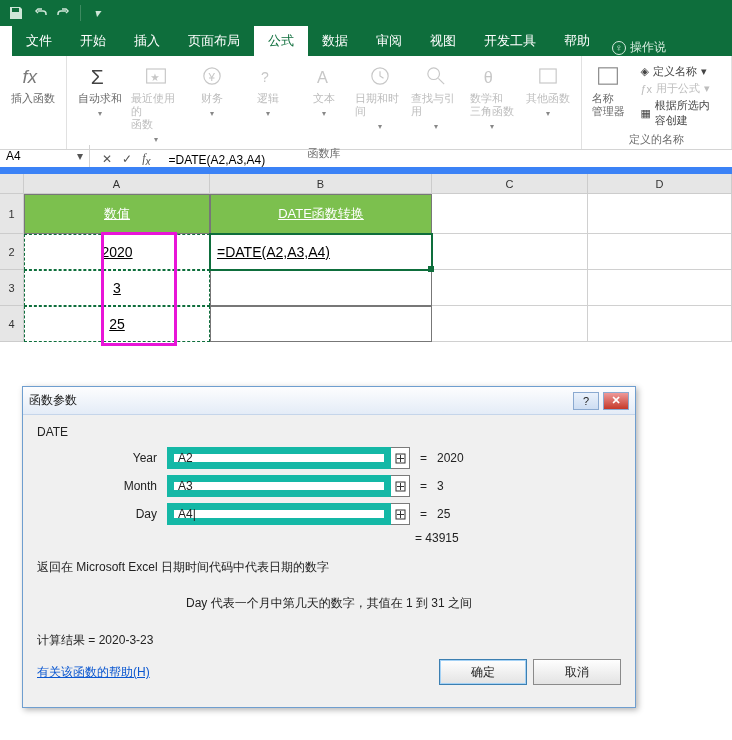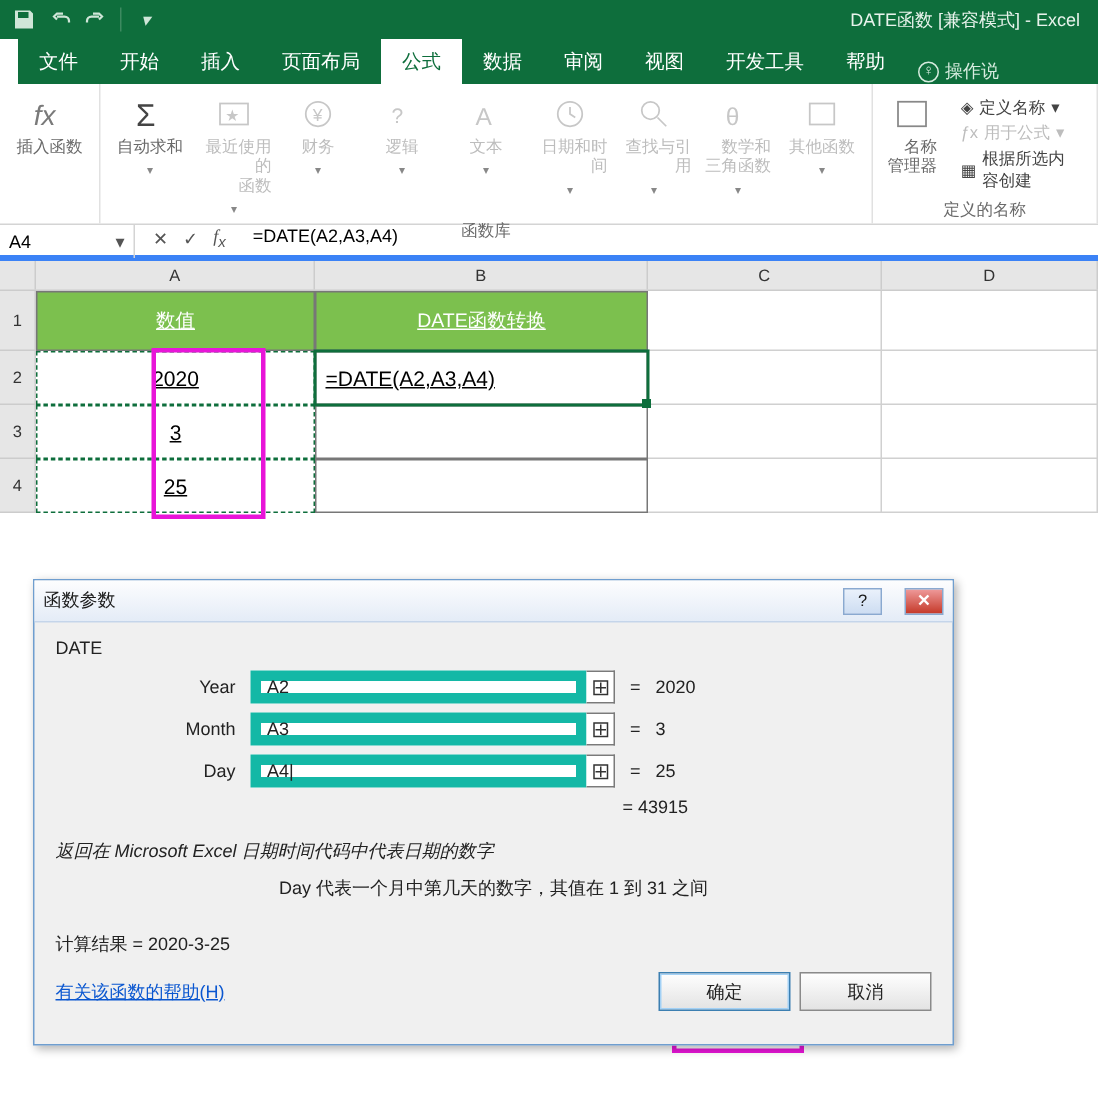--- a/index.html
+++ b/index.html
@@ -19,28 +19,28 @@
 .tell-me { display: flex; align-items: center; gap: 4px; padding: 0 8px; color: #d7ecdf; }
 .tell-me i { font-style: normal; border: 1px solid #d7ecdf; border-radius: 50%; width: 14px; height: 14px; display: inline-flex; align-items: center; justify-content: center; font-size: 10px; }
 
 
 .ribbon { height: 94px; background: #fff; border-bottom: 1px solid #d4d4d4; display: flex; }
 .group { display: flex; flex-direction: column; align-items: center; padding: 4px 8px 2px; border-right: 1px solid #e1e1e1; }
 .group-row { display: flex; gap: 6px; flex: 1; align-items: flex-start; }
 .big-btn { width: 50px; display: flex; flex-direction: column; align-items: center; gap: 2px; color: #6a6a6a; padding-top: 2px; }
 .big-btn.dim { color: #bdbdbd; }
 .big-btn svg { width: 28px; height: 28px; }
-.big-btn span { font-size: 11px; line-height: 13px; text-align: right; }
+.big-btn span { font-size: 11px; line-height: 13px; text-align: left; }
 .big-btn .dd { font-size: 8px; color: #888; }
 .group-label { font-size: 11px; color: #6a6a6a; }
 .defnames { padding: 4px 8px; display: flex; flex-direction: column; gap: 2px; }
 .defnames-item { display: flex; align-items: center; gap: 4px; color: #444; font-size: 11px; }
 
 
-.formula-bar { height: 24px; border-bottom: 4px solid #3b82f6; display: flex; align-items: flex-start; }
+.formula-bar { height: 24px; border-bottom: 7px solid #3b82f6; display: flex; align-items: flex-end; }
 .namebox { width: 90px; height: 22px; border-right: 1px solid #d4d4d4; display: flex; align-items: center; padding: 0 6px; justify-content: space-between; }
 .namebox span { font-size: 12px; }
 .namebox-dd { font-size: 8px; color: #555; }
 .fb-btns { display: flex; gap: 10px; padding: 0 12px; align-items: center; color: #555; }
 .fb-btns span { cursor: pointer; }
 .fx-label { font-style: italic; font-family: serif; }
 .formula-input { flex: 1; padding: 0 6px; font-size: 12px; }
 
 
 .grid-wrap { position: relative; }
@@ -70,35 +70,35 @@
 .ants { border: 1.5px dashed #0e6e3c !important; }
 
 .active-cell { outline: 2px solid #0e6e3c; outline-offset: -1px; position: relative; }
 .active-cell::after { content: ""; position: absolute; right: -3px; bottom: -3px; width: 6px; height: 6px; background: #0e6e3c; }
 
 
 .hl { position: absolute; border: 3px solid #e815d8; pointer-events: none; }
 
 
 .dialog { position: absolute; left: 22px; top: 386px; width: 614px; background: #f0f0f0; border: 1px solid #6f9ecf; box-shadow: 2px 2px 6px rgba(0,0,0,0.3); }
-.dlg-title { height: 28px; background: linear-gradient(#fdfdfe, #e4ecf7); border-bottom: 1px solid #c5d5ea; display: flex; align-items: center; padding: 0 6px; font-size: 12px; color: #1a1a1a; gap: 11px; }
+.dlg-title { height: 28px; background: linear-gradient(#fdfdfe, #e4ecf7); border-bottom: 1px solid #c5d5ea; display: flex; align-items: center; padding: 0 6px; font-size: 12px; color: #1a1a1a; }
 .dlg-title .spacer { flex: 1; }
 .dlg-help, .dlg-close { width: 26px; height: 18px; border: 1px solid #8aa9d0; margin-left: 4px; display: flex; align-items: center; justify-content: center; font-size: 11px; }
 .dlg-help { background: linear-gradient(#eaf1fb,#cdddf2); }
 .dlg-close { background: linear-gradient(#e99, #c53929); color: #fff; font-weight: bold; }
 .dlg-body { padding: 10px 14px; font-size: 12px; color: #222; }
 .dlg-fname { font-size: 12px; margin-bottom: 8px; }
 .arg-row { display: flex; align-items: center; margin: 6px 0; }
 .arg-label { width: 130px; text-align: right; padding-right: 10px; }
 .arg-input { width: 224px; height: 22px; border: 7px solid #14b8a6; background: #fff; padding: 0 4px; display: flex; align-items: center; font-size: 12px; }
 .arg-picker { width: 19px; height: 22px; border: 1px solid #7a7a7a; border-left: none; background: #fff; display: flex; align-items: center; justify-content: center; }
 .arg-eq { padding: 0 10px; }
 .arg-val { }
 .dlg-res-eq { text-align: left; padding-left: 378px; margin: 6px 0 14px; }
-.dlg-desc { margin: 8px 0 8px; font-style: italic; }
+.dlg-desc { margin: 8px 0 19px; }
 .dlg-argdesc { text-align: center; margin: 6px 0 20px; }
 .dlg-calc { margin: 6px 0 10px; }
 .dlg-footer { display: flex; align-items: center; padding: 0 0 12px; }
 .dlg-link { color: #0b57d0; text-decoration: underline; cursor: pointer; }
 .dlg-footer .spacer { flex: 1; }
 .dlg-btn { width: 88px; height: 26px; border: 1px solid #8a8a8a; background: linear-gradient(#fefefe,#e3e3e3); margin-left: 6px; display: flex; align-items: center; justify-content: center; cursor: pointer; text-align: center; }
 .dlg-btn.primary { border: 1px solid #3c7fb1; box-shadow: 0 0 0 1px #a3d1f5 inset; }
 
 svg { display: block; }
 </style>
@@ -118,21 +118,20 @@
         </svg>
       </i>
     <i>
         <svg viewBox="0 0 16 16">
           <path fill="none" stroke="currentColor" stroke-width="1.5" d="M6 4h4l2 2-2 2M10 6H5a3 3 0 00-3 3v1"></path>
         </svg>
       </i>
     <div class="qat-sep"></div>
     <i>▾</i>
   </div>
-  <div class="title">DATE函数 [兼容模式] - Excel</div>
 </div>
 
 <div class="ribbon-tabs">
   <div class="ribbon-tab">文件</div>
   <div class="ribbon-tab">开始</div>
   <div class="ribbon-tab">插入</div>
   <div class="ribbon-tab">页面布局</div>
   <div class="ribbon-tab active">公式</div>
   <div class="ribbon-tab">数据</div>
   <div class="ribbon-tab">审阅</div>
@@ -352,21 +351,21 @@
           </svg>
         </div>
       <div class="arg-eq">=</div>
       <div class="arg-val">25</div>
     </div>
 
     <div class="dlg-res-eq">=  43915</div>
     <div class="dlg-desc">返回在 Microsoft Excel 日期时间代码中代表日期的数字</div>
     <div class="dlg-argdesc">Day  代表一个月中第几天的数字，其值在 1 到 31 之间</div>
     <div class="dlg-calc">
-      <span>计算结果 = </span><span>2020-3-25</span>
+      <span>计算结果 = </span><span>2020-3-23</span>
     </div>
     <div class="dlg-footer">
       <span class="dlg-link">有关该函数的帮助(H)</span>
       <span class="spacer"></span>
       <span class="dlg-btn primary">确定</span>
       <span class="dlg-btn">取消</span>
     </div>
   </div>
 </div>
 

